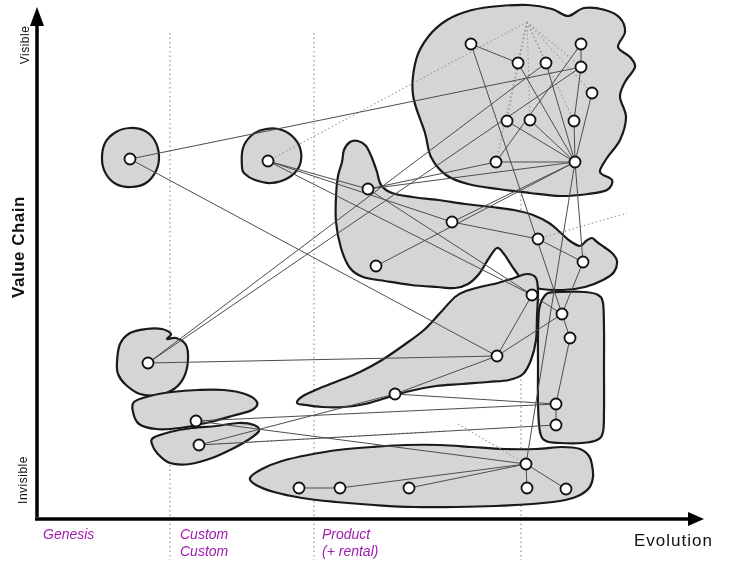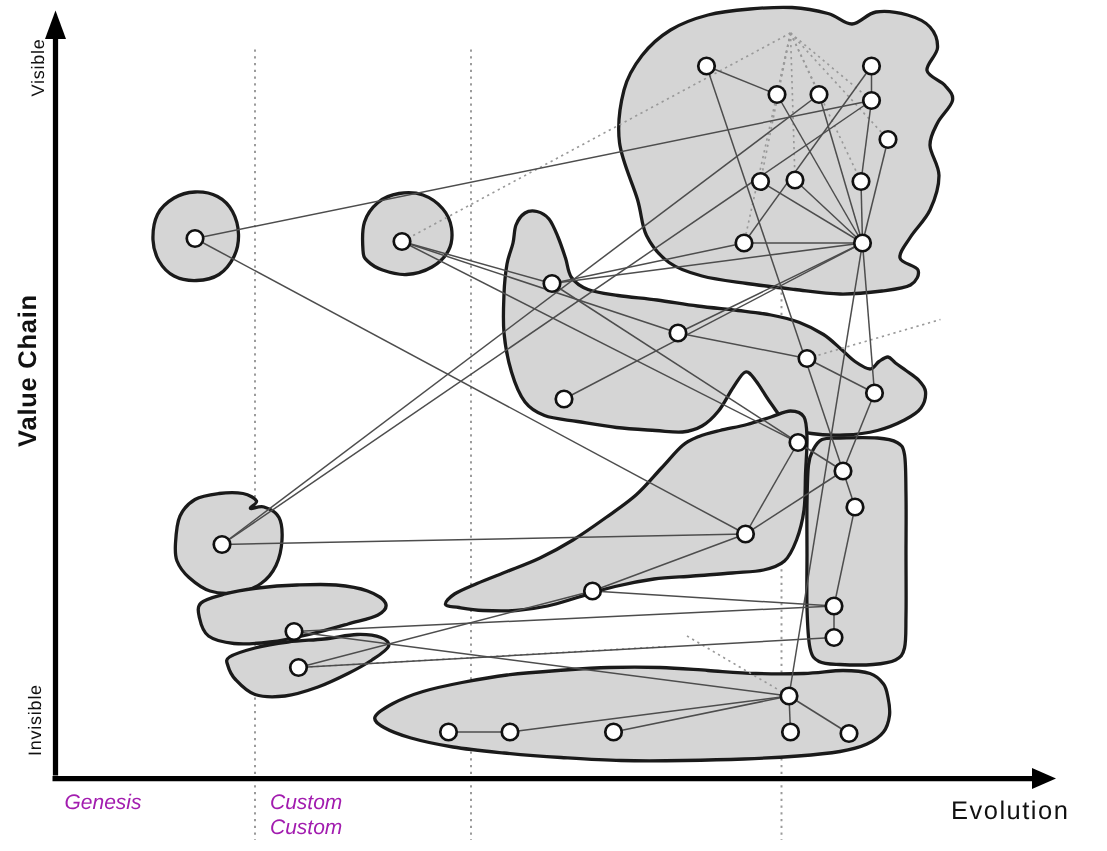--- a/index.html
+++ b/index.html
@@ -142,14 +142,18 @@
   <div class="lbl rot axis-side" id="lbl-invisible">Invisible</div>
 
   <div class="lbl stage-lbl" id="stage-0">
     <div>Genesis</div>
     <div></div>
   </div>
   <div class="lbl stage-lbl" id="stage-1">
     <div>Custom</div>
     <div>Custom</div>
   </div>
+  <div class="lbl stage-lbl" id="stage-2">
+    <div>Product</div>
+    <div>(+ rental)</div>
+  </div>
   <div class="lbl" id="lbl-evolution">Evolution</div>
 </div>
 
 </body></html>

